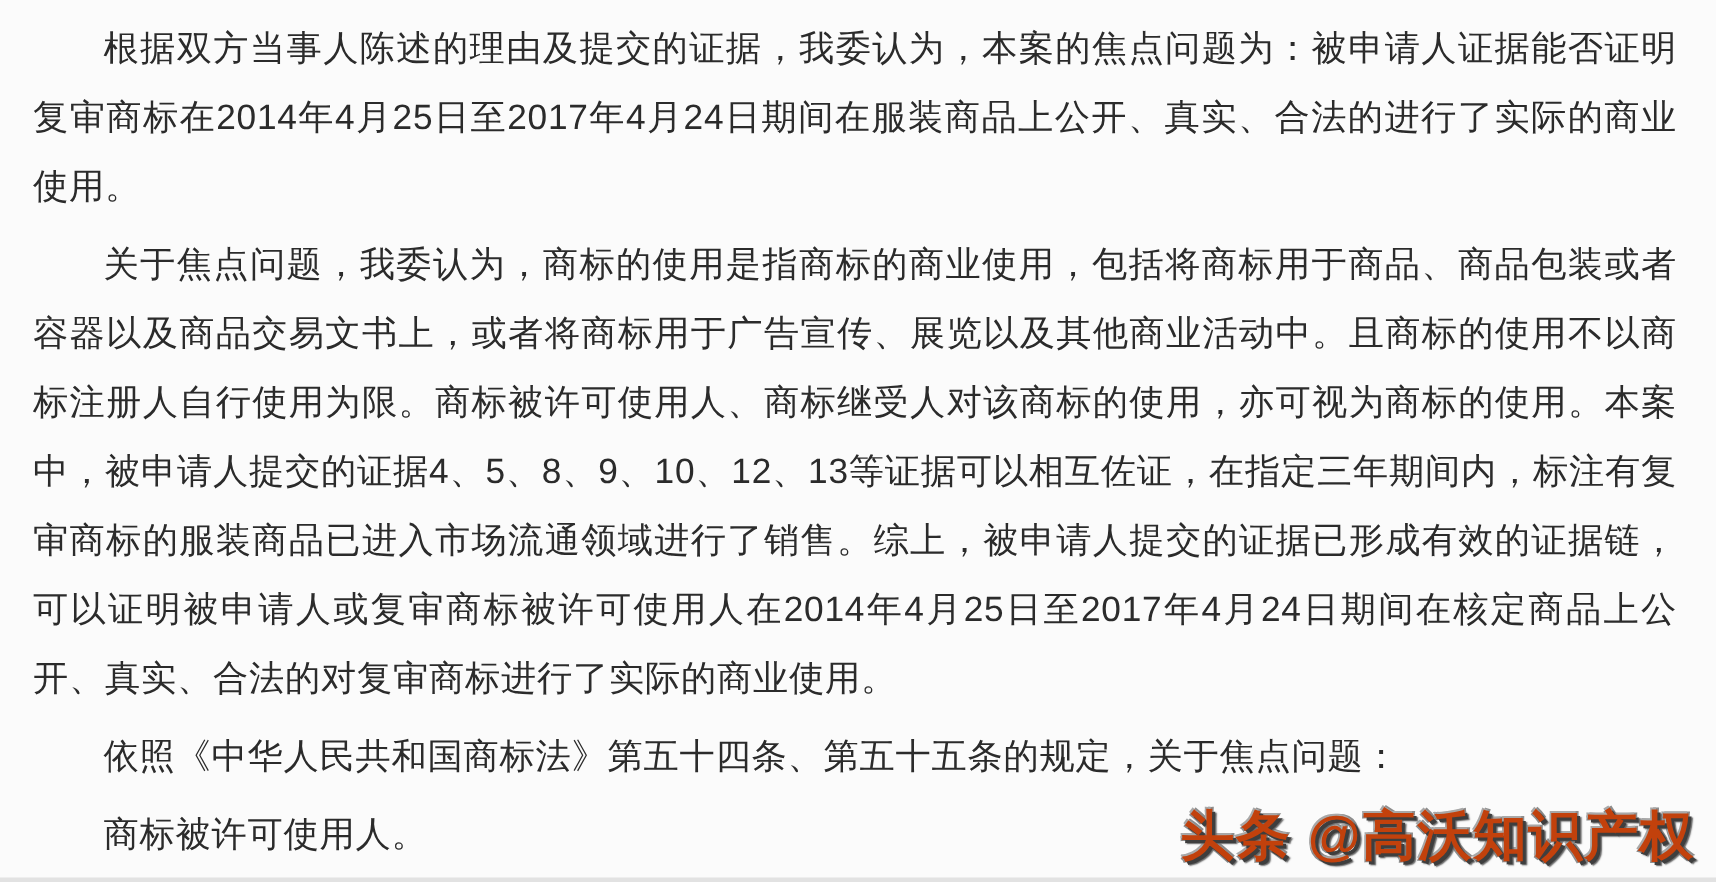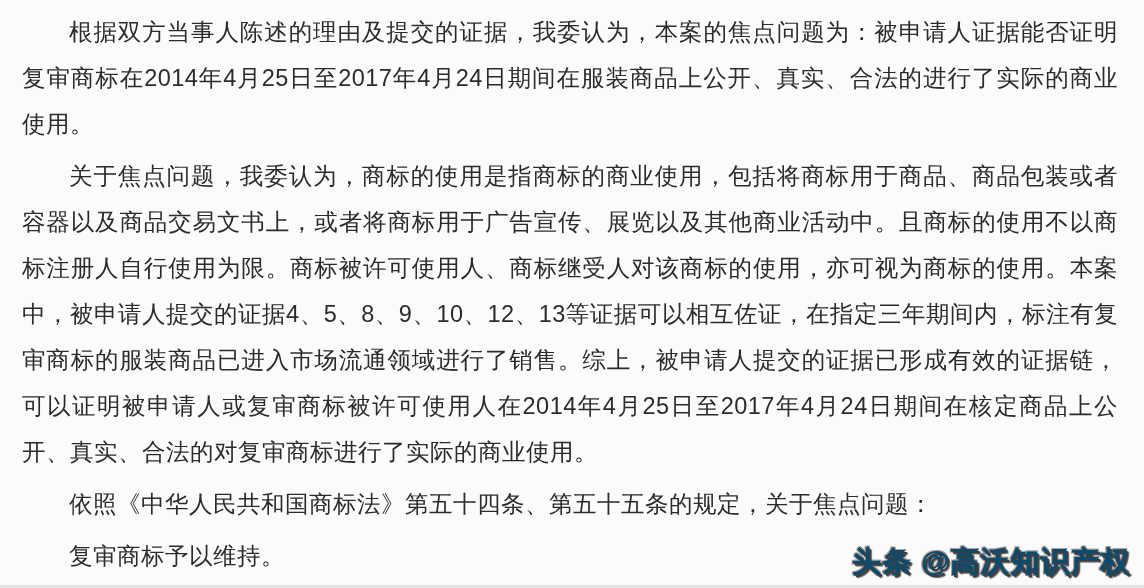--- a/index.html
+++ b/index.html
@@ -24,24 +24,24 @@
     line-height: 46px;
     color: #2b2b2b;
     text-align: justify;
     text-indent: 2em;
     letter-spacing: 0.5px;
   }
   .watermark {
     position: absolute;
     right: 14px;
     bottom: 6px;
-    font-size: 29px;
+    font-size: 36px;
     font-weight: 700;
     letter-spacing: 1px;
-    color: #0c4a6e;
+    color: #c2410c;
     text-shadow:
       2px 2px 0 #3e3e3e,
       3px 3px 1px #606060,
       -1px -1px 0 #a8a8a8,
       1px -1px 0 #8d8d8d,
       -1px 1px 0 #8d8d8d;
     white-space: nowrap;
   }
   .bottom-strip {
     position: absolute;
@@ -53,19 +53,19 @@
   }
 </style>
 </head>
 <body>
 
 <div class="page">
   <div class="content">
     <p>根据双方当事人陈述的理由及提交的证据，我委认为，本案的焦点问题为：被申请人证据能否证明复审商标在2014年4月25日至2017年4月24日期间在服装商品上公开、真实、合法的进行了实际的商业使用。</p>
     <p>关于焦点问题，我委认为，商标的使用是指商标的商业使用，包括将商标用于商品、商品包装或者容器以及商品交易文书上，或者将商标用于广告宣传、展览以及其他商业活动中。且商标的使用不以商标注册人自行使用为限。商标被许可使用人、商标继受人对该商标的使用，亦可视为商标的使用。本案中，被申请人提交的证据4、5、8、9、10、12、13等证据可以相互佐证，在指定三年期间内，标注有复审商标的服装商品已进入市场流通领域进行了销售。综上，被申请人提交的证据已形成有效的证据链，可以证明被申请人或复审商标被许可使用人在2014年4月25日至2017年4月24日期间在核定商品上公开、真实、合法的对复审商标进行了实际的商业使用。</p>
     <p>依照《中华人民共和国商标法》第五十四条、第五十五条的规定，关于焦点问题：</p>
-    <p>复审商标予以维持。</p>
+    <p>商标被许可使用人。</p>
   </div>
 
   <div class="watermark">头条 @高沃知识产权</div>
 
   <div class="bottom-strip"></div>
 </div>
 
 </body></html>

